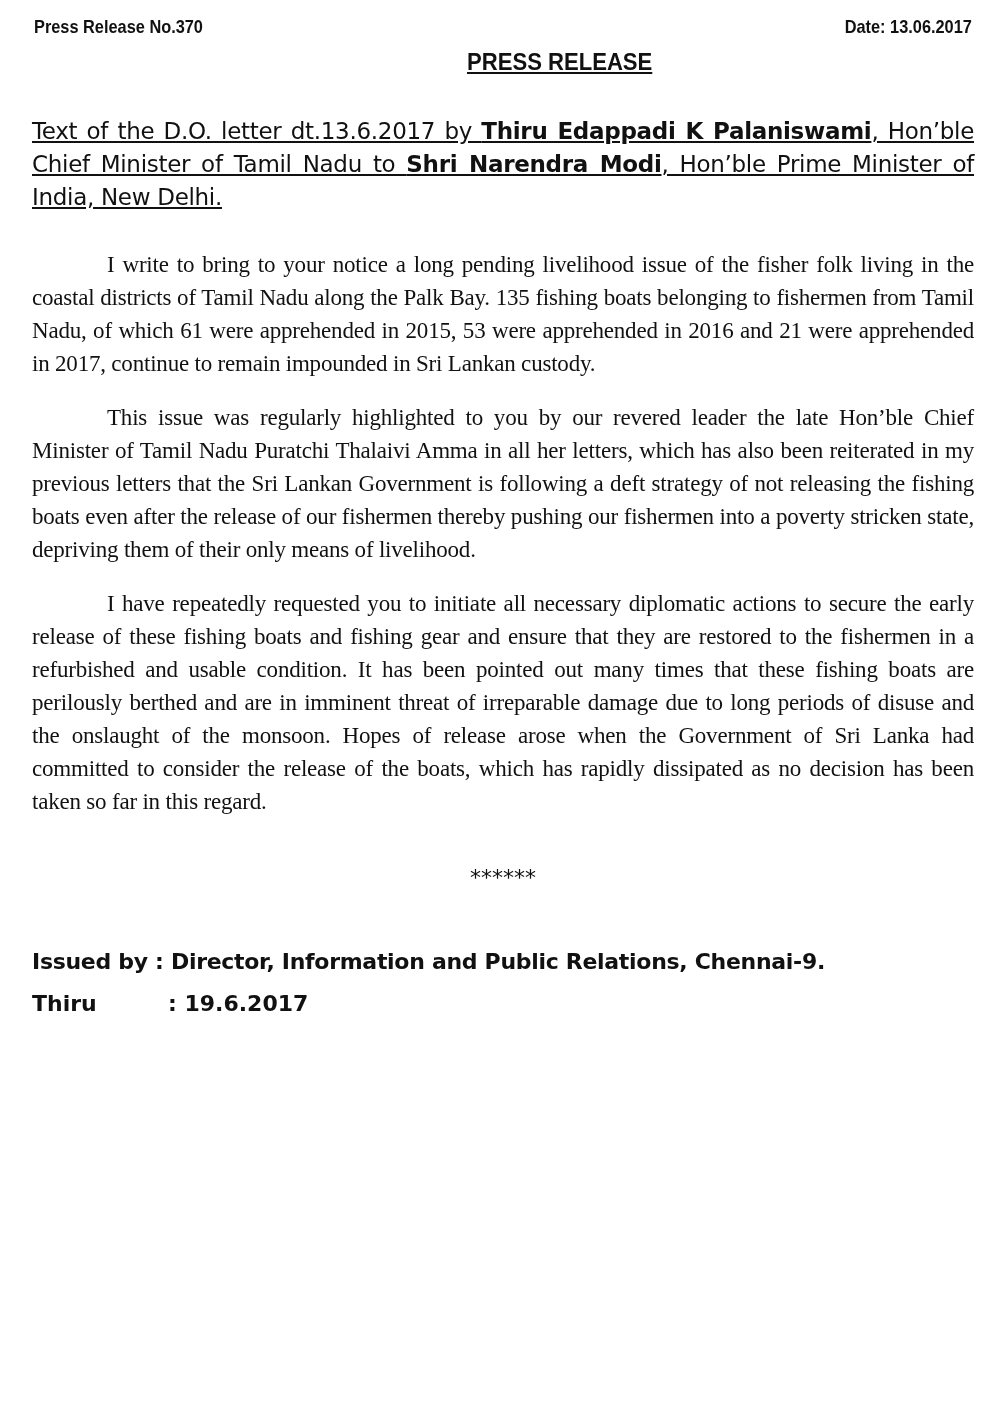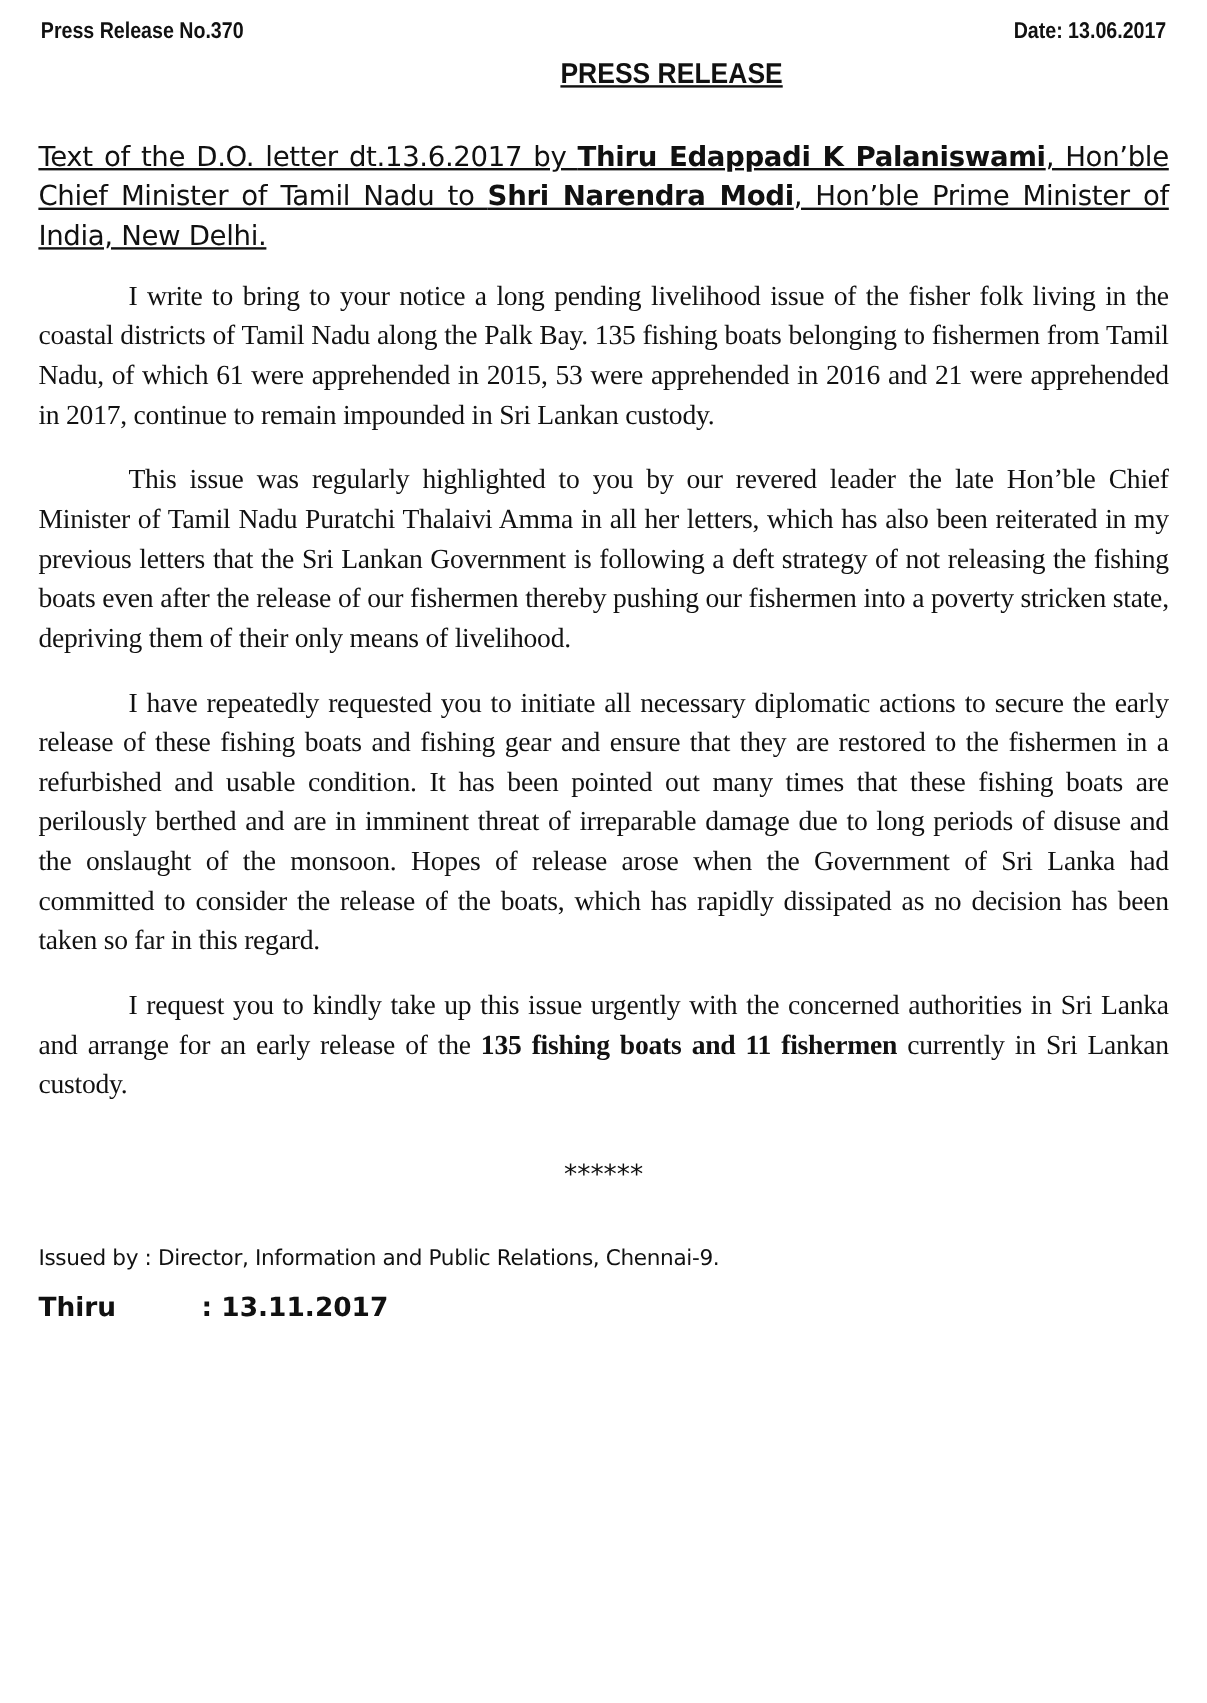--- a/index.html
+++ b/index.html
@@ -2,41 +2,40 @@
 <html><head>
 <meta charset="utf-8">
 <style>
   html, body { margin: 0; padding: 0; background: #ffffff; }
   body { width: 1006px; height: 1419px; position: relative; overflow: hidden; color: #111; }
   .hdr { position: absolute; top: 16px; font-family: "Liberation Sans", sans-serif; font-weight: bold; font-size: 19px; transform: scaleX(0.86); }
   .hdr.left { left: 34px; transform-origin: left top; }
   .hdr.right { right: 34px; transform-origin: right top; }
   .title { position: absolute; top: 48px; left: 467px; font-family: "Liberation Sans", sans-serif; font-weight: bold; font-size: 24px; text-decoration: underline; transform: scaleX(0.92); transform-origin: left top; }
   .content { position: absolute; left: 32px; width: 942px; top: 115px; font-family: "DejaVu Sans", sans-serif; font-size: 23px; line-height: 33px; }
-  .subject { text-decoration: underline; text-align: justify; text-align-last: left; margin: 0 0 16px 0; letter-spacing: -0.3px; }
+  .subject { text-decoration: underline; text-align: justify; text-align-last: left; margin: 0 0 34px 0; letter-spacing: -0.3px; }
   .para { text-align: justify; text-indent: 75px; margin: 0 0 21px 0; letter-spacing: -0.2px; font-family: Liberation Serif, serif; }
   .stars { text-align: center; margin-top: 43px; font-size: 22px; }
-  .issued { margin-top: 36px; font-weight: normal; font-size: 18px; letter-spacing: -0.3px; }
+  .issued { margin-top: 51px; font-weight: bold; font-size: 22px; letter-spacing: -0.3px; }
   .date-row { margin-top: 9px; font-weight: bold; font-size: 22px; display: flex; }
   .date-row .lbl { width: 136px; }
 </style>
 </head>
 <body>
 
 <div class="hdr left">Press Release No.370</div>
 <div class="hdr right">Date: 13.06.2017</div>
 <div class="title">PRESS RELEASE</div>
 
 <div class="content">
   <p class="subject"><span>Text of the D.O. letter dt.13.6.2017 by </span><b>Thiru Edappadi K Palaniswami</b><span>, Hon’ble Chief Minister of Tamil Nadu to </span><b>Shri Narendra Modi</b><span>, Hon’ble Prime Minister of India, New Delhi.</span></p>
 
   <p class="para">I write to bring to your notice a long pending livelihood issue of the fisher folk living in the coastal districts of Tamil Nadu along the Palk Bay.  135 fishing boats belonging to fishermen from Tamil Nadu, of which 61 were apprehended in 2015, 53 were apprehended in 2016 and 21 were apprehended in 2017, continue to remain impounded in Sri Lankan custody.</p>
   <p class="para">This issue was regularly highlighted to you by our revered leader the late Hon’ble Chief Minister of Tamil Nadu Puratchi Thalaivi Amma in all her letters, which has also been reiterated in my previous letters that the Sri Lankan Government is following a deft strategy of not releasing the fishing boats even after the release of our fishermen thereby pushing our fishermen into a poverty stricken state, depriving them of their only means of livelihood.</p>
   <p class="para">I have repeatedly requested you to initiate all necessary diplomatic actions to secure the early release of these fishing boats and fishing gear and ensure that they are restored to the fishermen in a refurbished and usable condition. It has been pointed out many times that these fishing boats are perilously berthed and are in imminent threat of irreparable damage due to long periods of disuse and the onslaught of the monsoon. Hopes of release arose when the Government of Sri Lanka had committed to consider the release of the boats, which has rapidly dissipated as no decision has been taken so far in this regard.</p>
-  <p class="para"><span>I request you to kindly take up this issue urgently with the concerned authorities in Sri Lanka and arrange for an early release of the </span><b>135 fishing boats and 11 fishermen</b><span> currently in Sri Lankan custody.</span></p>
 
   <div class="stars">******</div>
   <div class="issued">Issued by : Director, Information and Public Relations, Chennai-9.</div>
   <div class="date-row">
     <span class="lbl">Thiru</span>
-    <span>: 13.11.2017</span>
+    <span>: 19.6.2017</span>
   </div>
 </div>
 
 </body></html>

